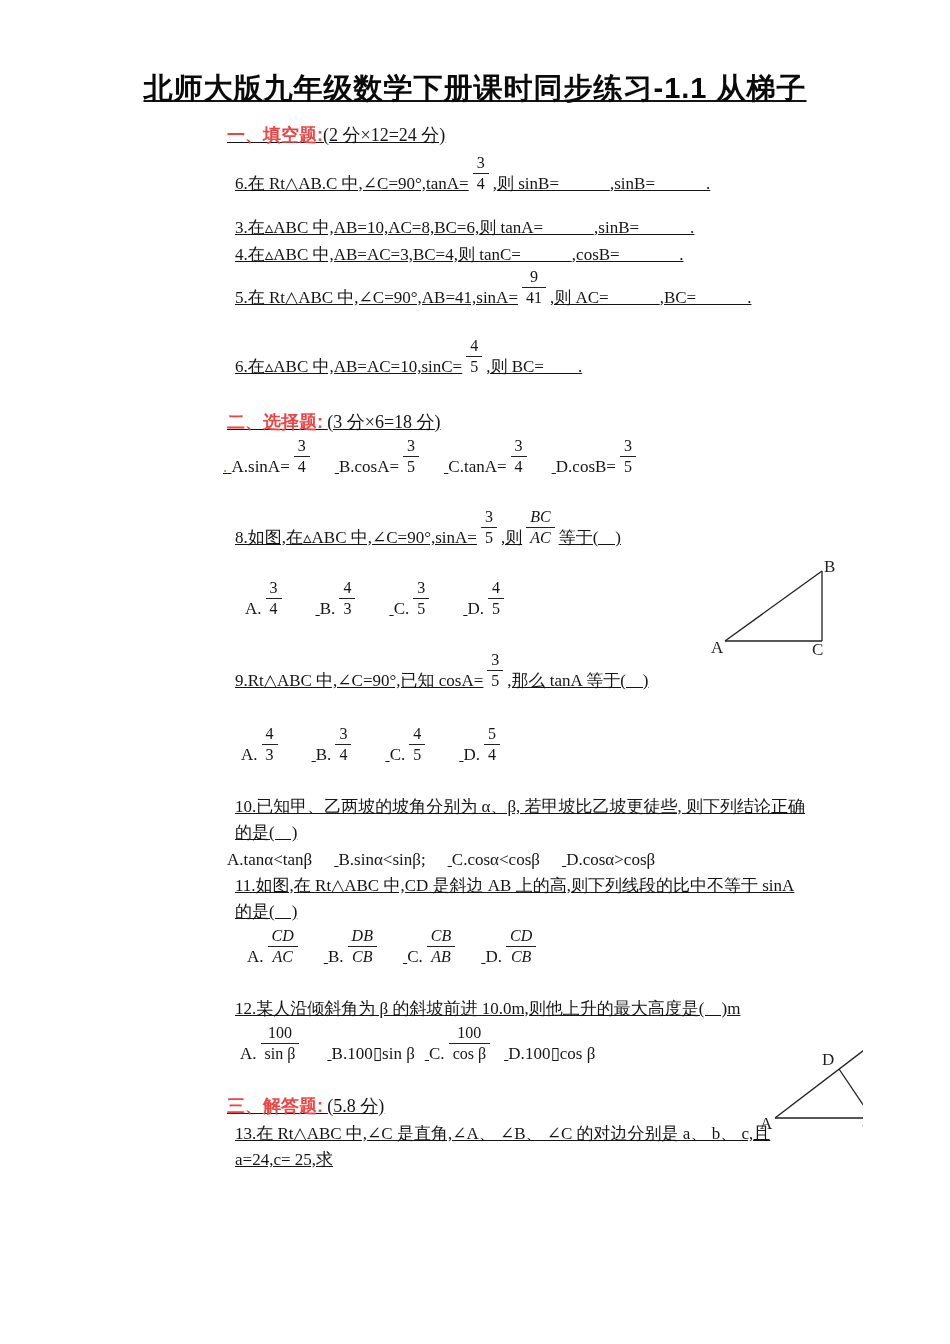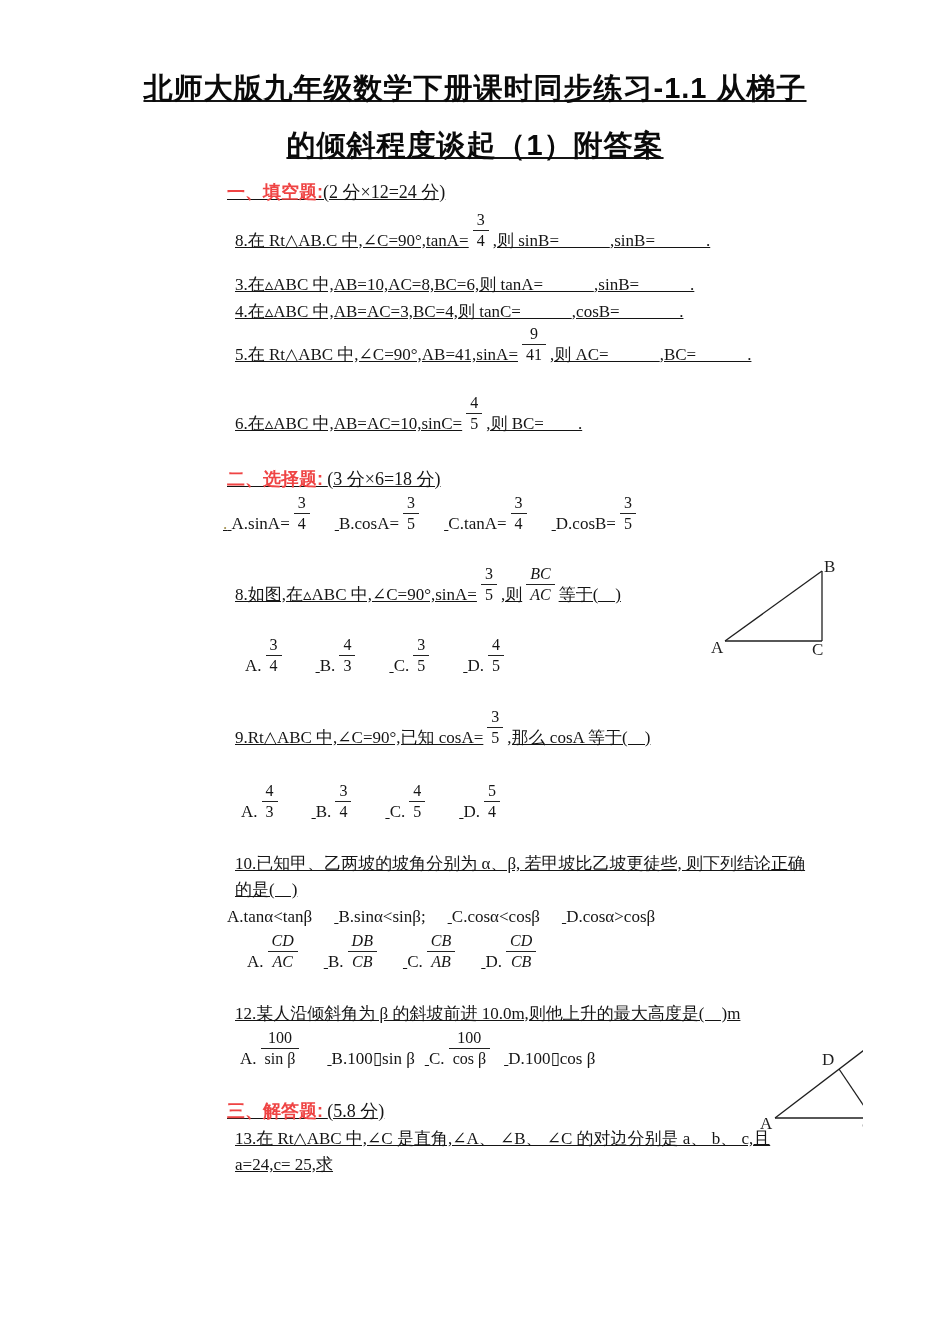--- a/index.html
+++ b/index.html
@@ -42,29 +42,28 @@
     font-size:17px; fill:#1f1f1f;
   }
 </style>
 </head>
 <body>
 
 <div class="page">
 
   <div class="doc-title">
     <div>北师大版九年级数学下册课时同步练习-1.1 从梯子</div>
-    <div>的倾斜程度谈起（1）附答案</div>
   </div>
 
   <div class="content">
 
     <div class="sec" style="margin-top:6px"><span class="sec-label">一、填空题:</span><span class="sec-score">(2 分×12=24 分)</span></div>
 
 
-    <div class="q" style="margin-top:6px"><span>8.在 Rt△AB.C 中,∠C=90°,tanA=</span><span class="frac"><span class="fnum">3</span><span class="fden">4</span></span><span>,则 sinB=______,sinB=______.</span></div>
+    <div class="q" style="margin-top:6px"><span>6.在 Rt△AB.C 中,∠C=90°,tanA=</span><span class="frac"><span class="fnum">3</span><span class="fden">4</span></span><span>,则 sinB=______,sinB=______.</span></div>
 
     <div class="q" style="margin-top:18px"><span>3.在▵ABC 中,AB=10,AC=8,BC=6,则 tanA=______,sinB=______.</span></div>
 
     <div class="q" style="margin-top:1px"><span>4.在▵ABC 中,AB=AC=3,BC=4,则 tanC=______,cosB=_______.</span></div>
 
     <div class="q" style="margin-top:0"><span>5.在 Rt△ABC 中,∠C=90°,AB=41,sinA=</span><span class="frac"><span class="fnum">9</span><span class="fden">41</span></span><span>,则 AC=______,BC=______.</span></div>
 
     <div class="q" style="margin-top:26px"><span>6.在▵ABC 中,AB=AC=10,sinC=</span><span class="frac"><span class="fnum">4</span><span class="fden">5</span></span><span>,则 BC=____.</span></div>
 
     <div class="sec" style="margin-top:30px"><span class="sec-label">二、选择题:</span> <span class="sec-score">(3 分×6=18 分)</span></div>
@@ -80,38 +79,39 @@
 
     <div class="q" style="margin-top:28px"><span>8.如图,在▵ABC 中,∠C=90°,sinA=</span><span class="frac"><span class="fnum">3</span><span class="fden">5</span></span><span>,则</span><span class="frac math-it"><span class="fnum">BC</span><span class="fden">AC</span></span><span>等于(　)</span></div>
 
     <div class="optrow" style="margin-left:18px;margin-top:28px">
       <span class="opt" style="margin-right:30px"><span>A.</span><span class="frac"><span class="fnum">3</span><span class="fden">4</span></span></span>
       <span class="opt" style="margin-right:30px"><span>B.</span><span class="frac"><span class="fnum">4</span><span class="fden">3</span></span></span>
       <span class="opt" style="margin-right:30px"><span>C.</span><span class="frac"><span class="fnum">3</span><span class="fden">5</span></span></span>
       <span class="opt"><span>D.</span><span class="frac"><span class="fnum">4</span><span class="fden">5</span></span></span>
     </div>
 
-    <div class="q" style="margin-top:29px"><span>9.Rt△ABC 中,∠C=90°,已知 cosA=</span><span class="frac"><span class="fnum">3</span><span class="fden">5</span></span><span>,那么 cosA 等于(　)</span></div>
+    <div class="q" style="margin-top:29px"><span>9.Rt△ABC 中,∠C=90°,已知 cosA=</span><span class="frac"><span class="fnum">3</span><span class="fden">5</span></span><span>,那么 tanA 等于(　)</span></div>
 
     <div class="optrow" style="margin-left:14px;margin-top:31px">
       <span class="opt" style="margin-right:30px"><span>A.</span><span class="frac"><span class="fnum">4</span><span class="fden">3</span></span></span>
       <span class="opt" style="margin-right:30px"><span>B.</span><span class="frac"><span class="fnum">3</span><span class="fden">4</span></span></span>
       <span class="opt" style="margin-right:30px"><span>C.</span><span class="frac"><span class="fnum">4</span><span class="fden">5</span></span></span>
       <span class="opt"><span>D.</span><span class="frac"><span class="fnum">5</span><span class="fden">4</span></span></span>
     </div>
 
     <div class="q" style="margin-top:26px"><span>10.已知甲、乙两坡的坡角分别为 α、β, 若甲坡比乙坡更徒些, 则下列结论正确的是(　)</span></div>
 
     <div class="optrow" style="margin-left:0;margin-top:1px">
       <span class="opt" style="margin-right:22px">A.tanα&lt;tanβ</span>
       <span class="opt" style="margin-right:22px">B.sinα&lt;sinβ;</span>
       <span class="opt" style="margin-right:22px">C.cosα&lt;cosβ</span>
       <span class="opt">D.cosα&gt;cosβ</span>
     </div>
 
+    <div class="q" style="margin-top:0"><span>11.如图,在 Rt△ABC 中,CD 是斜边 AB 上的高,则下列线段的比中不等于 sinA 的是(　)</span></div>
 
     <div class="optrow" style="margin-left:20px;margin-top:2px">
       <span class="opt" style="margin-right:22px"><span>A.</span><span class="frac math-it"><span class="fnum">CD</span><span class="fden">AC</span></span></span>
       <span class="opt" style="margin-right:22px"><span>B.</span><span class="frac math-it"><span class="fnum">DB</span><span class="fden">CB</span></span></span>
       <span class="opt" style="margin-right:22px"><span>C.</span><span class="frac math-it"><span class="fnum">CB</span><span class="fden">AB</span></span></span>
       <span class="opt"><span>D.</span><span class="frac math-it"><span class="fnum">CD</span><span class="fden">CB</span></span></span>
     </div>
 
     <div class="q" style="margin-top:26px"><span>12.某人沿倾斜角为 β 的斜坡前进 10.0m,则他上升的最大高度是(　)m</span></div>
 

